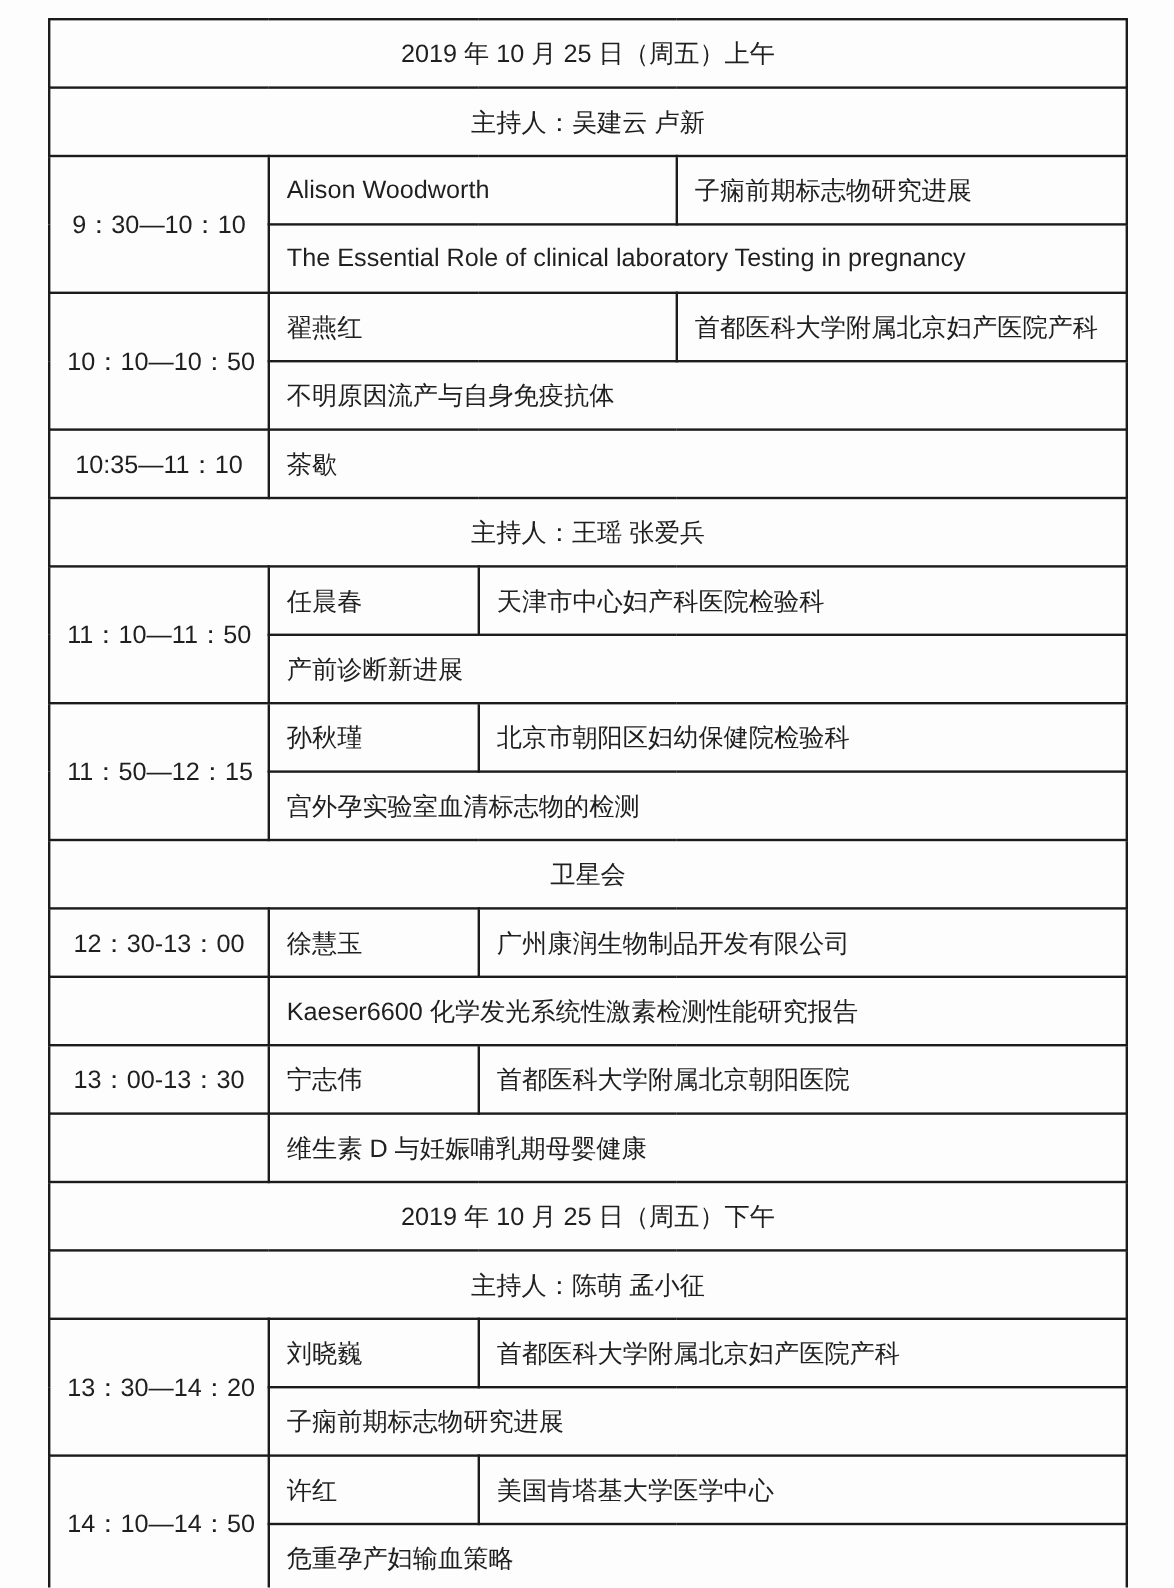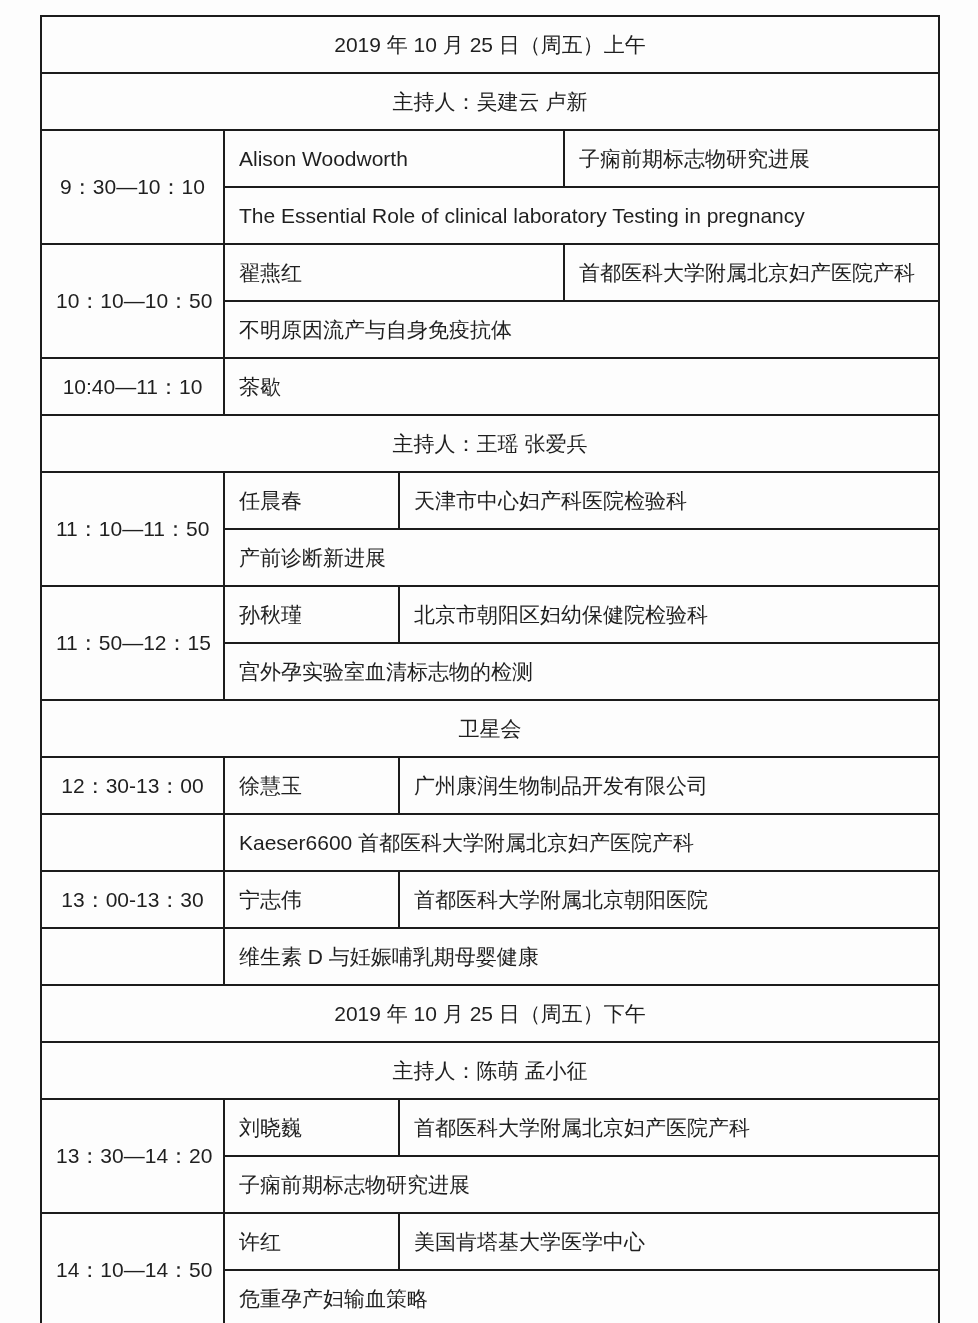--- a/index.html
+++ b/index.html
@@ -73,21 +73,21 @@
       <tr>
         <td rowspan="2" class="center">10：10—10：50</td>
         <td colspan="2" class="left">翟燕红</td>
         <td class="left">首都医科大学附属北京妇产医院产科</td>
       </tr>
       <tr>
         <td colspan="3" class="left">不明原因流产与自身免疫抗体</td>
       </tr>
 
       <tr>
-        <td class="center">10:40—11：10</td>
+        <td class="center">10:35—11：10</td>
         <td colspan="3" class="left">茶歇</td>
       </tr>
 
       <tr>
         <td colspan="4" class="center">主持人：王瑶 张爱兵</td>
       </tr>
 
       <tr>
         <td rowspan="2" class="center">11：10—11：50</td>
         <td class="left">任晨春</td>
@@ -110,21 +110,21 @@
         <td colspan="4" class="center">卫星会</td>
       </tr>
 
       <tr>
         <td class="center">12：30-13：00</td>
         <td class="left">徐慧玉</td>
         <td colspan="2" class="left">广州康润生物制品开发有限公司</td>
       </tr>
       <tr>
         <td class="center"></td>
-        <td colspan="3" class="left">Kaeser6600 首都医科大学附属北京妇产医院产科</td>
+        <td colspan="3" class="left">Kaeser6600 化学发光系统性激素检测性能研究报告</td>
       </tr>
 
       <tr>
         <td class="center">13：00-13：30</td>
         <td class="left">宁志伟</td>
         <td colspan="2" class="left">首都医科大学附属北京朝阳医院</td>
       </tr>
       <tr>
         <td class="center"></td>
         <td colspan="3" class="left">维生素 D 与妊娠哺乳期母婴健康</td>

